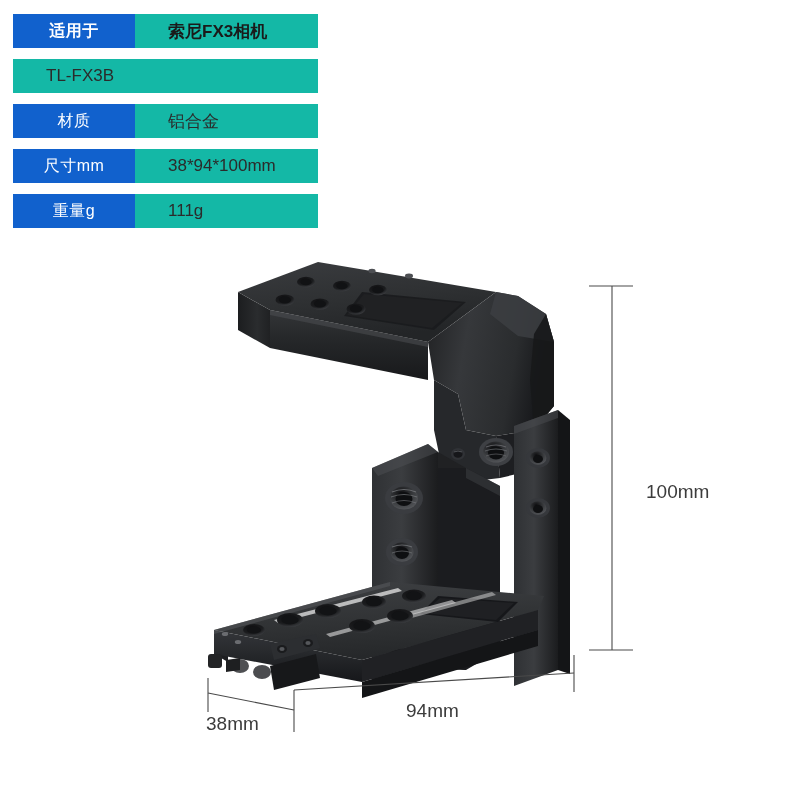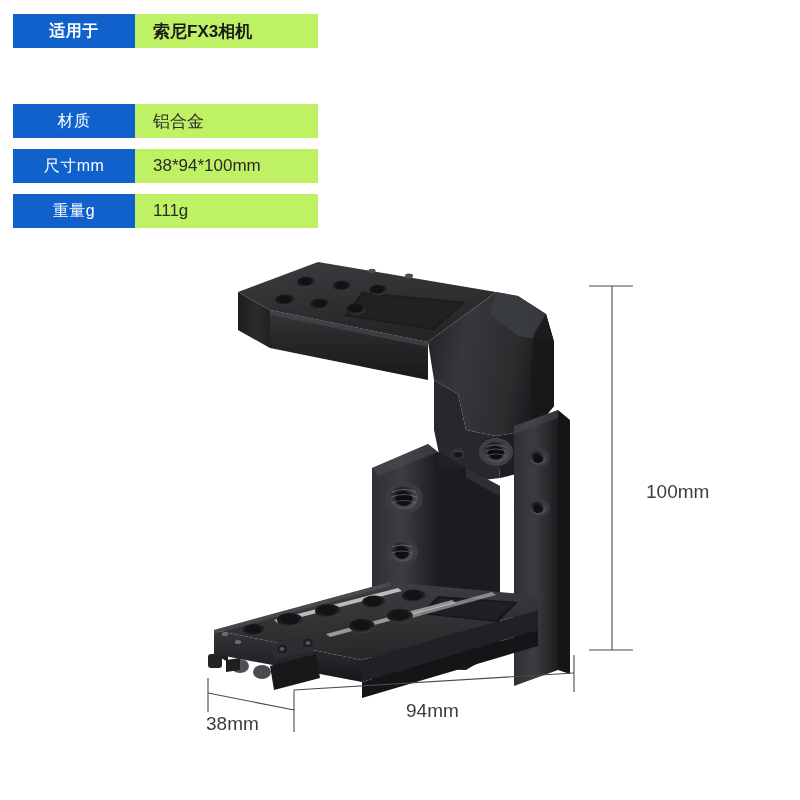--- a/index.html
+++ b/index.html
@@ -35,25 +35,25 @@
     color: #ffffff;
     display: flex;
     align-items: center;
     justify-content: center;
     font-size: 16px;
     letter-spacing: 0.5px;
     box-sizing: border-box;
   }
   .spec-value {
     flex: 1;
-    background: #bef264;
+    background: #14b8a6;
     color: #2b2b2b;
     display: flex;
     align-items: center;
-    padding-left: 18px;
+    padding-left: 33px;
     font-size: 17px;
     box-sizing: border-box;
   }
   .spec-row.is-highlight .spec-value {
     font-weight: bold;
     color: #1a1a1a;
   }
   .spec-row.is-highlight .spec-label {
     font-weight: bold;
   }
@@ -80,20 +80,21 @@
 <body>
 
 <div id="spec-table">
 
   <div class="spec-row is-highlight">
     <div class="spec-label">适用于</div>
     <div class="spec-value">索尼FX3相机</div>
   </div>
 
   <div class="spec-row">
+    <div class="spec-value">TL-FX3B</div>
   </div>
 
   <div class="spec-row">
     <div class="spec-label">材质</div>
     <div class="spec-value">铝合金</div>
   </div>
 
   <div class="spec-row">
     <div class="spec-label">尺寸mm</div>
     <div class="spec-value">38*94*100mm</div>

